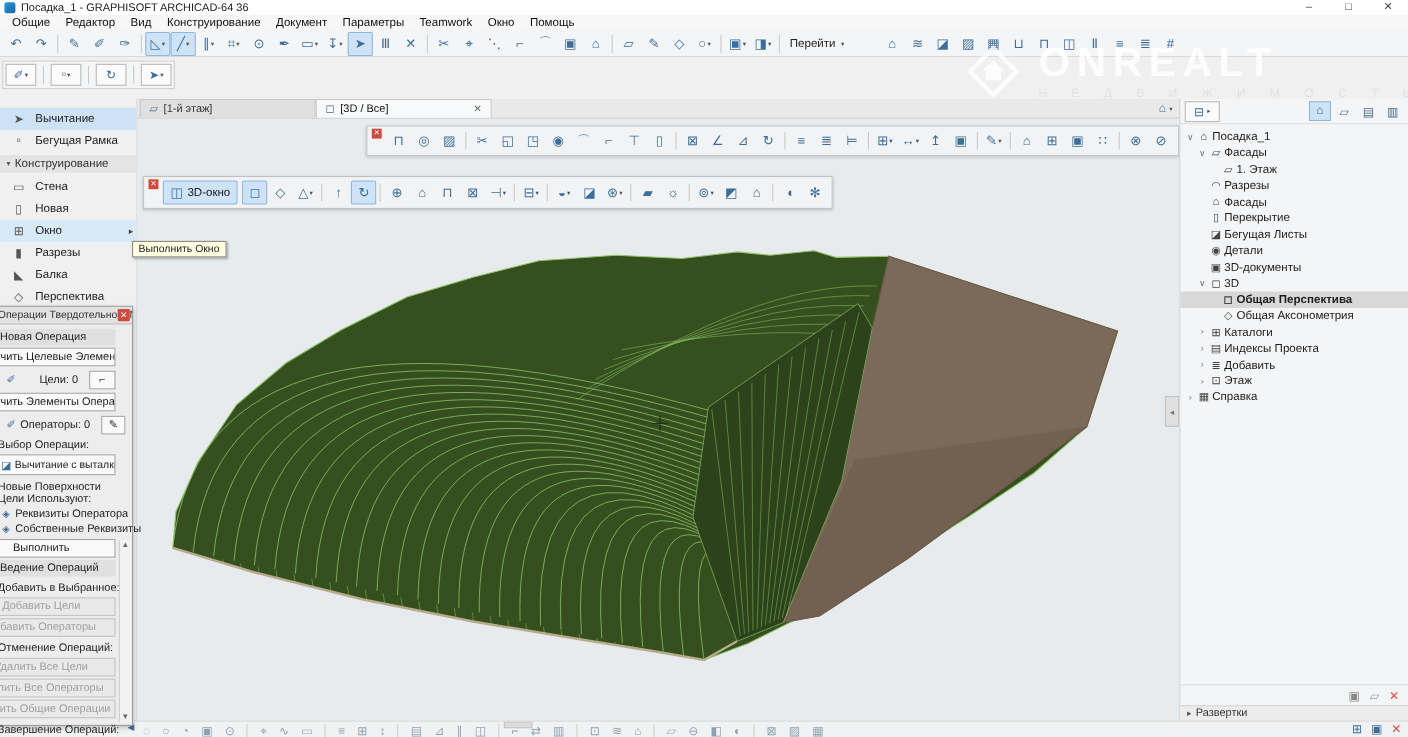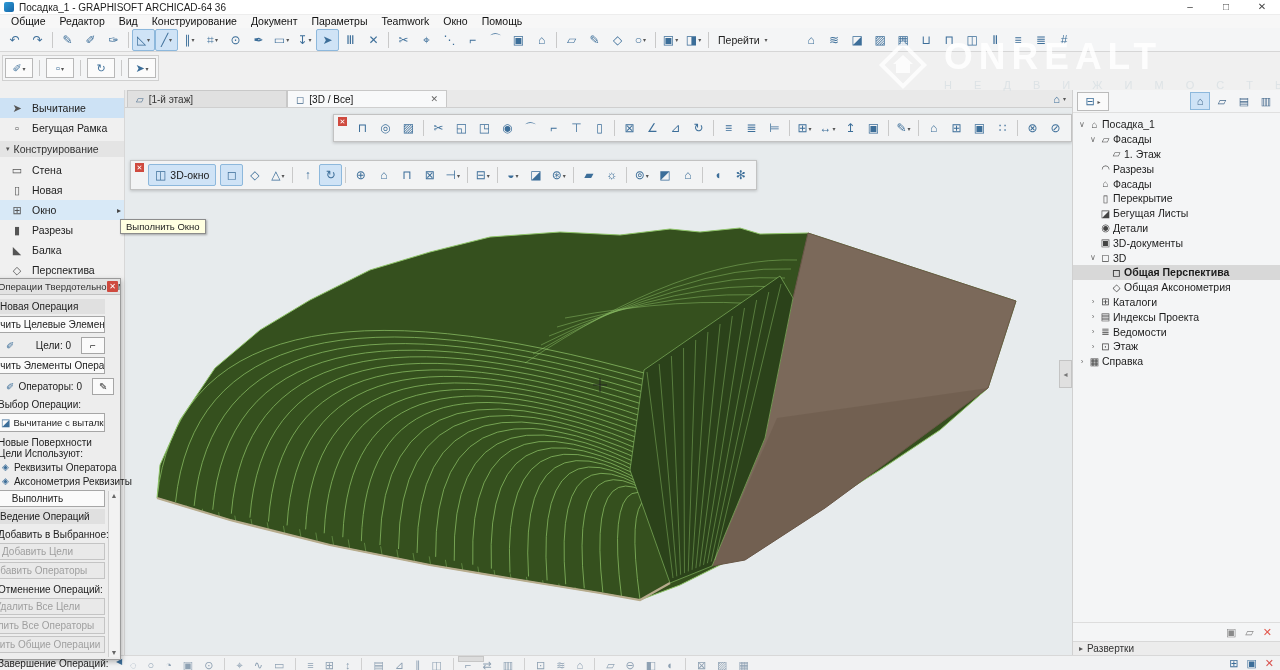--- a/index.html
+++ b/index.html
@@ -258,21 +258,21 @@
             <span class="cg">◪</span>
             <span class="dl">Вычитание с выталкивание...</span>
           </div>
           <div class="plab two">Новые Поверхности Цели Используют:</div>
           <div class="pradio">
             <span class="rg">◈</span>
             <span>Реквизиты Оператора</span>
           </div>
           <div class="pradio">
             <span class="rg">◈</span>
-            <span>Аксонометрия Реквизиты</span>
+            <span>Собственные Реквизиты</span>
           </div>
           <button class="pbtn exec">Выполнить</button>
           <div class="psec">Ведение Операций</div>
           <div class="plab">Добавить в Выбранное:</div>
           <button class="pbtn dis">Добавить Цели</button>
           <button class="pbtn dis">Добавить Операторы</button>
           <div class="plab">Отменение Операций:</div>
           <button class="pbtn dis">Удалить Все Цели</button>
           <button class="pbtn dis">Удалить Все Операторы</button>
           <button class="pbtn dis">Удалить Общие Операции</button>
@@ -552,21 +552,21 @@
           <span class="nl">Каталоги</span>
         </div>
         <div class="nrow" style="padding-left: 15px;">
           <span class="ex">›</span>
           <span class="nic">▤</span>
           <span class="nl">Индексы Проекта</span>
         </div>
         <div class="nrow" style="padding-left: 15px;">
           <span class="ex">›</span>
           <span class="nic">≣</span>
-          <span class="nl">Ведомости</span>
+          <span class="nl">Добавить</span>
         </div>
         <div class="nrow" style="padding-left: 15px;">
           <span class="ex">›</span>
           <span class="nic">⊡</span>
           <span class="nl">Этаж</span>
         </div>
         <div class="nrow" style="padding-left: 4px;">
           <span class="ex">›</span>
           <span class="nic">▦</span>
           <span class="nl">Справка</span>

